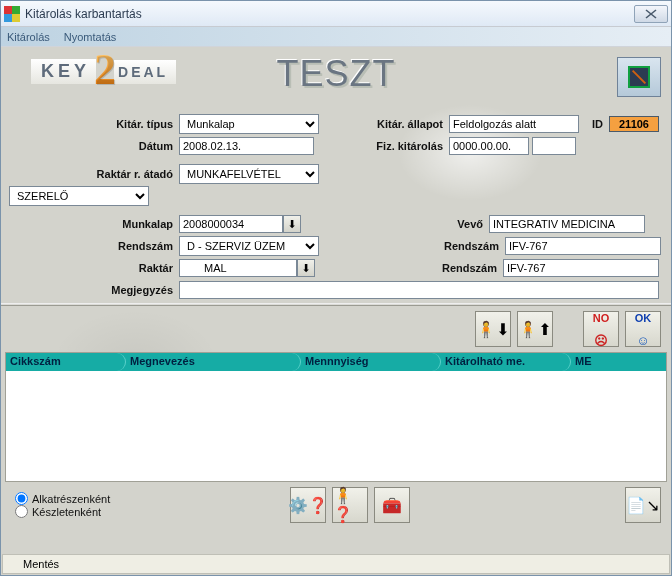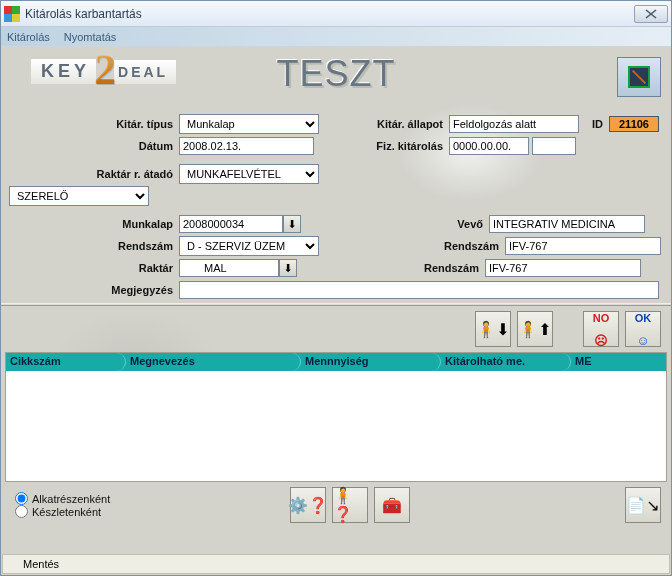--- a/index.html
+++ b/index.html
@@ -231,21 +231,21 @@
         <input type="text" style="width: 156px;" value="INTEGRATIV MEDICINA">
       </div>
       <div class="row">
         <div class="lbl" style="width:170px">Rendszám</div>
         <select style="width:140px"><option>D - SZERVIZ ÜZEM</option></select>
         <div class="lbl" style="width:186px">Rendszám</div>
         <input type="text" style="width: 156px;" value="IFV-767">
       </div>
       <div class="row">
         <div class="lbl" style="width:170px">Raktár</div>
-        <input type="text" style="width: 100px; padding-left: 24px;" value="MAL">
+        <input type="text" style="width: 118px; padding-left: 24px;" value="MAL">
         <div class="pickbtn">⬇</div>
         <div class="lbl" style="width:188px">Rendszám</div>
         <input type="text" style="width: 156px;" value="IFV-767">
       </div>
       <div class="row">
         <div class="lbl" style="width:170px">Megjegyzés</div>
         <input type="text" style="width: 480px;" value="">
       </div>
     </div>
 

